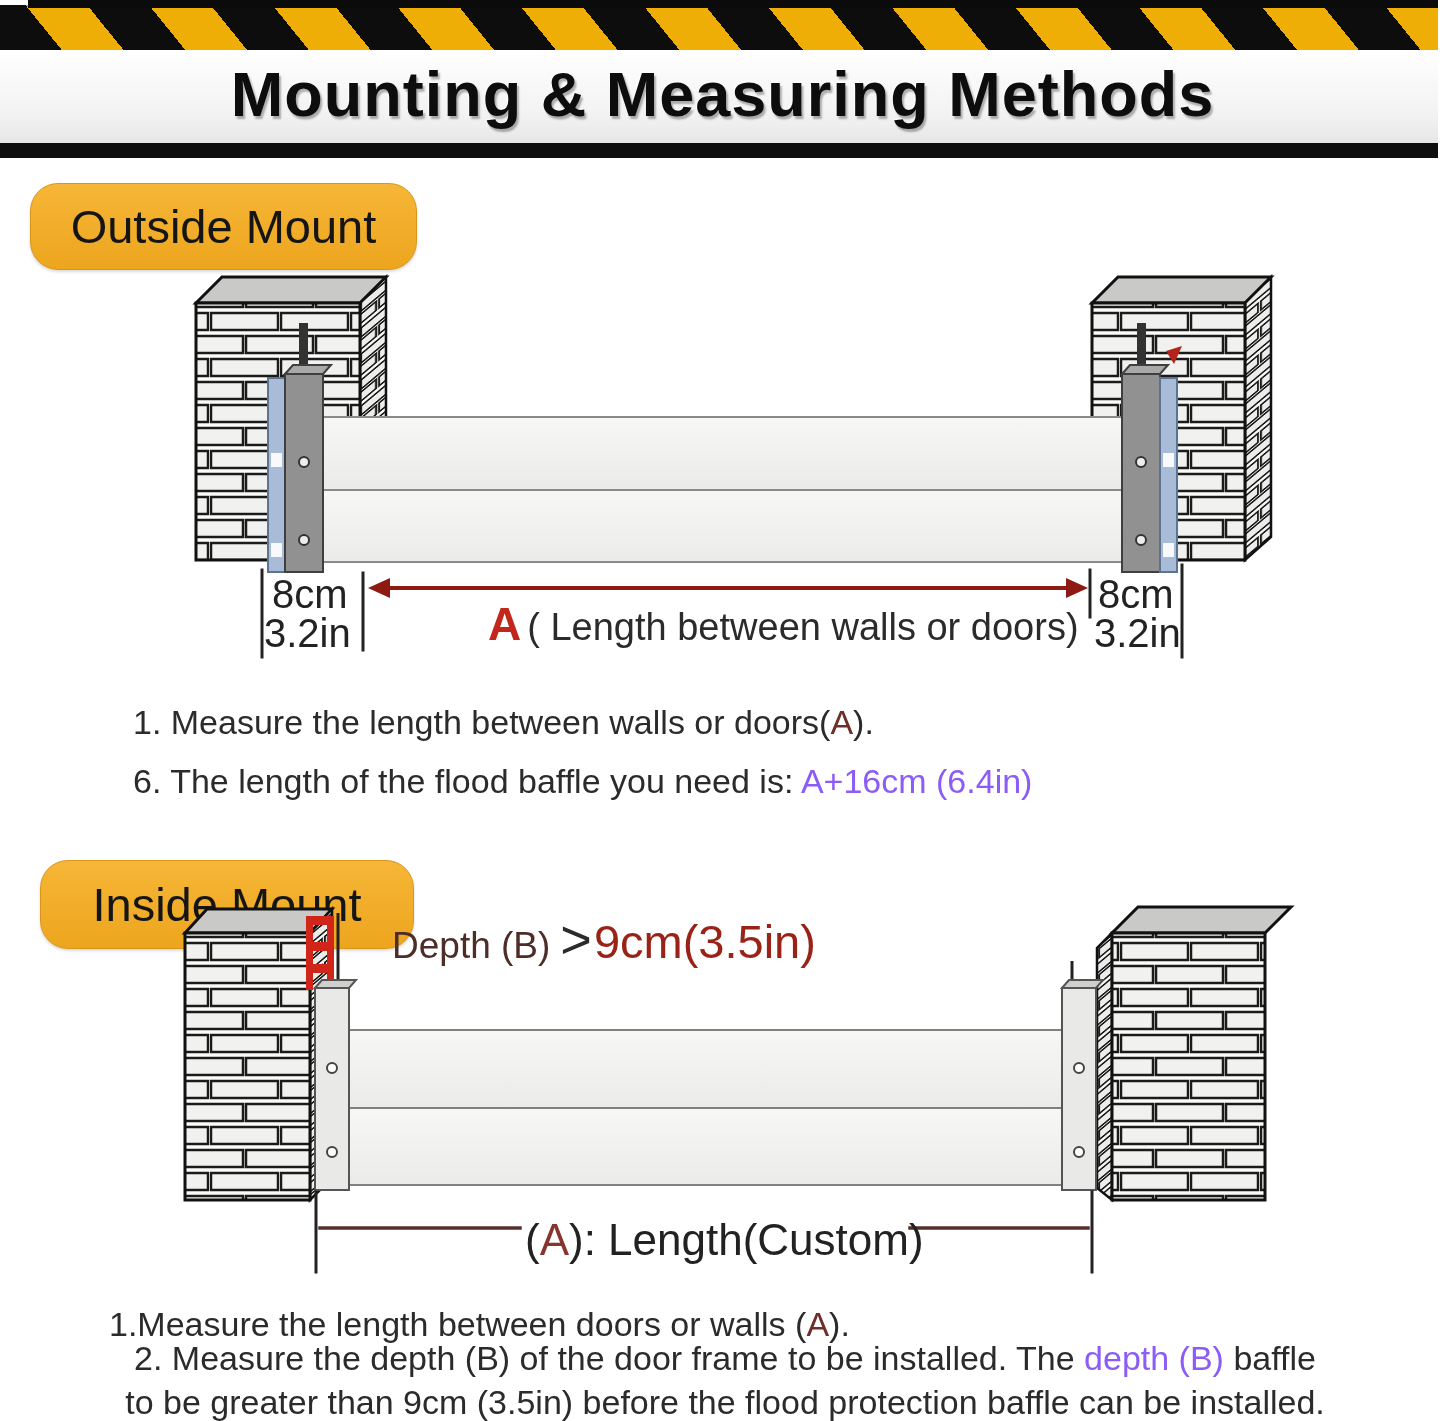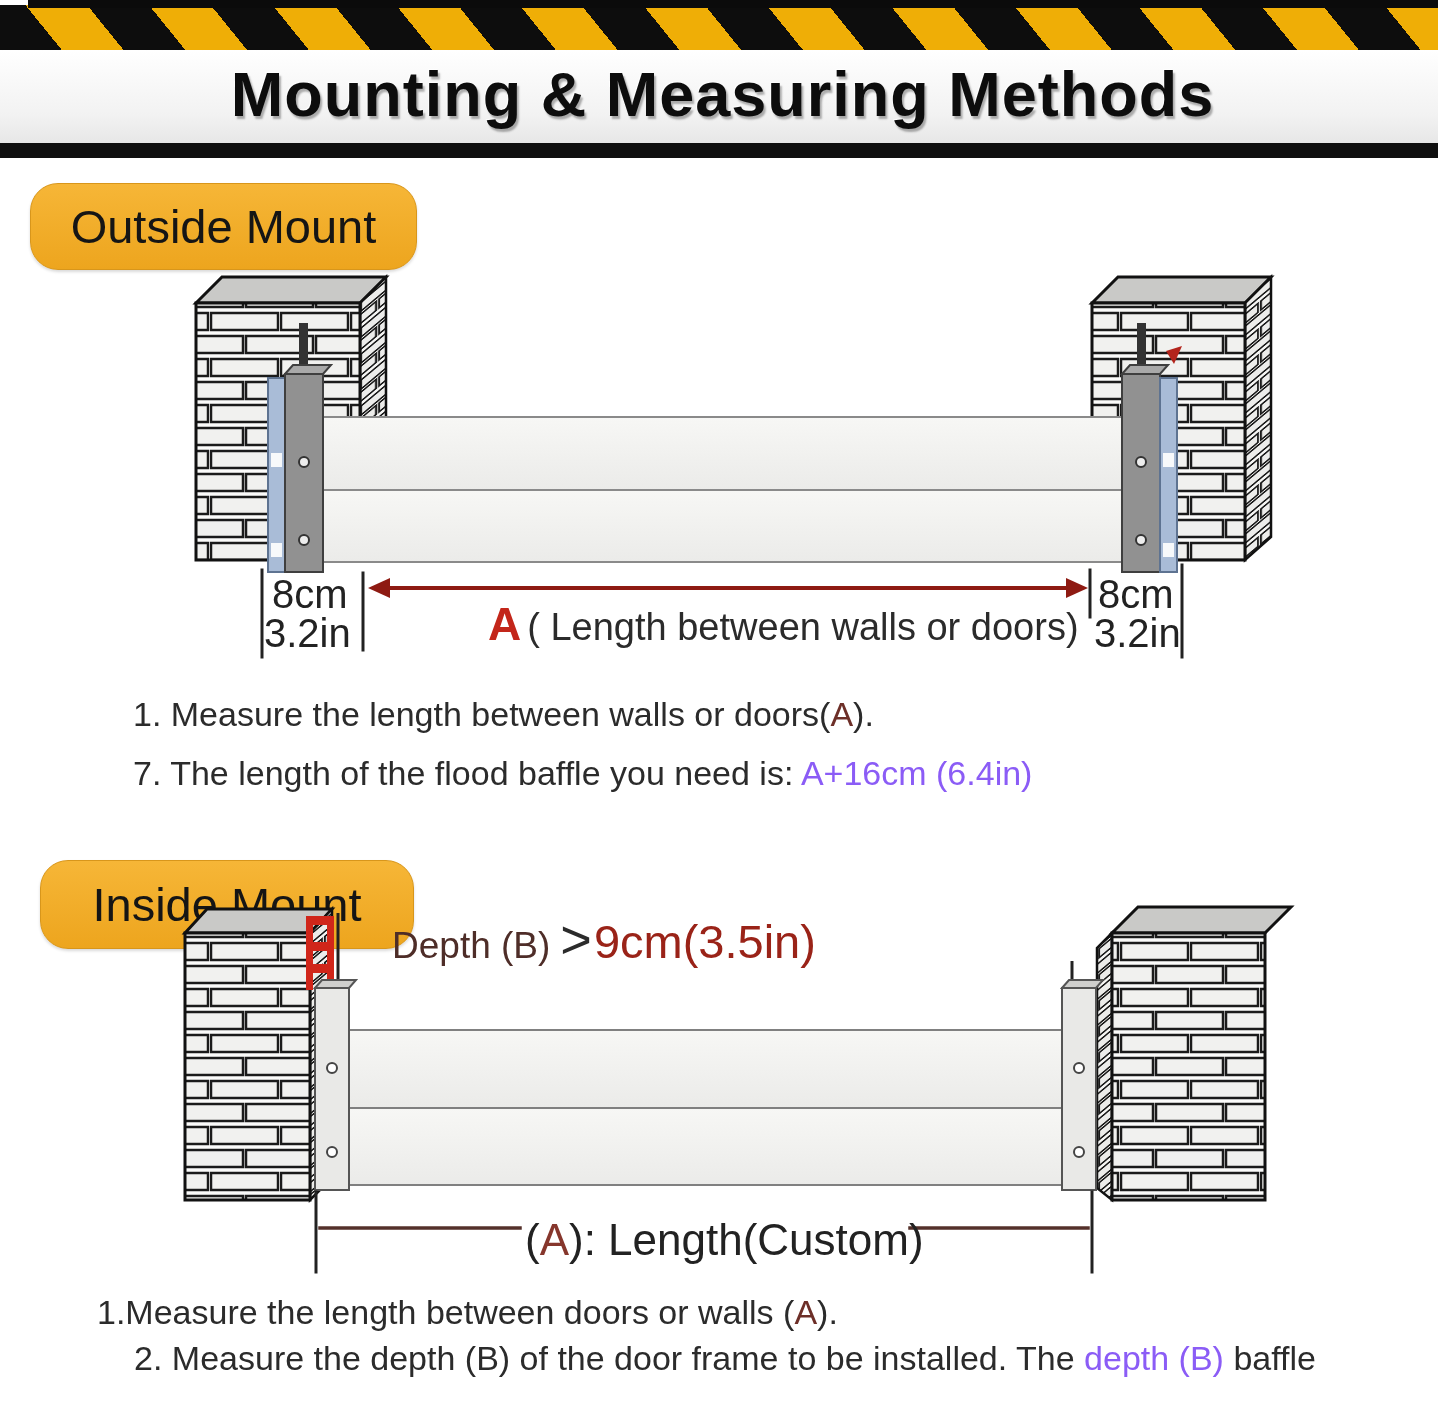--- a/index.html
+++ b/index.html
@@ -20,21 +20,21 @@
 
   
   .badge{background:linear-gradient(180deg,#f6b637,#eda51e);border:1px solid #d8961b;
          border-radius:28px;color:#151515;display:flex;align-items:center;justify-content:center;
          font-size:47px;box-shadow:0 2px 3px rgba(0,0,0,0.15);}
   .badge-outside{left:30px;top:183px;width:385px;height:85px;}
   .badge-inside{left:40px;top:860px;width:372px;height:87px;}
 
   
   .steps{font-size:34px;color:#2b2b2b;}
-  .steps p{margin:4px 0 15px 0;line-height:1.3;}
+  .steps p{margin:12px 0 15px 0;line-height:1.3;}
   .red{color:#8b5cf6;}
   .a-accent{color:#6d2f28;}
   .steps-outside{left:133px;top:688px;}
   .step-inside-1{left:93px;top:1286px;}
   .step-inside-2{left:40px;right:28px;top:1336px;text-align:center;line-height:1.28;}
 
   
   text{font-family:"Liberation Sans",sans-serif;}
   .m-num{font-size:40px;fill:#222222;}
   .t-a{font-size:46px;font-weight:bold;fill:#c3261a;}
@@ -135,21 +135,21 @@
     </g>
     <text class="m-num" x="272" y="343">8cm</text>
     <text class="m-num" x="264" y="382">3.2in</text>
     <text class="m-num" x="1098" y="343">8cm</text>
     <text class="m-num" x="1094" y="382">3.2in</text>
     <text y="375"><tspan class="t-a" x="488">A</tspan><tspan class="t-rest" dx="6">( Length between walls or doors)</tspan></text>
   </svg>
 
   <div class="abs steps steps-outside">
     <p><span>1. Measure the length between walls or doors(</span><span class="a-accent">A</span><span>).</span></p>
-    <p><span>7. The length of the flood baffle you need is: </span><span class="red">A+16cm (6.4in)</span></p>
+    <p><span>6. The length of the flood baffle you need is: </span><span class="red">A+16cm (6.4in)</span></p>
   </div>
 
   <div class="abs badge badge-inside">
     <span>Inside Mount</span>
   </div>
 
   <svg class="abs" style="left:0;top:895px;" width="1445" height="395" viewBox="0 0 1445 395">
 
     <g>
       <polygon points="185,38 207,14 332,14 310,38" fill="#c9c9c7" stroke="#111" stroke-width="3"></polygon>
@@ -197,20 +197,20 @@
     <g stroke-linecap="square">
       <line x1="316" y1="297" x2="316" y2="377" stroke="#222" stroke-width="3"></line>
       <line x1="1092" y1="297" x2="1092" y2="377" stroke="#222" stroke-width="3"></line>
       <line x1="320" y1="333" x2="520" y2="333" stroke="#54302a" stroke-width="3.5"></line>
       <line x1="910" y1="333" x2="1088" y2="333" stroke="#54302a" stroke-width="3.5"></line>
     </g>
     <text y="360"><tspan class="b1" x="525">(</tspan><tspan class="b-a">A</tspan><tspan class="b1">): Length(Custom)</tspan></text>
   </svg>
 
   <div class="abs steps step-inside-1">
-    <p style="margin:4px;"><span>1.Measure the length between doors or walls (</span><span class="a-accent">A</span><span>).</span></p>
+    <p style="margin:16px;"><span>1.Measure the length between doors or walls (</span><span class="a-accent">A</span><span>).</span></p>
   </div>
   <div class="abs steps step-inside-2">
     <p style="margin:0;"><span>2. Measure the depth (B) of the door frame to be installed. The </span><span class="red">depth (B)</span><span> baffle</span><br>
-    </p>
+    <span>to be greater than 9cm (3.5in) before the flood protection baffle can be installed.</span></p>
   </div>
 
 </div>
 
 </body></html>

